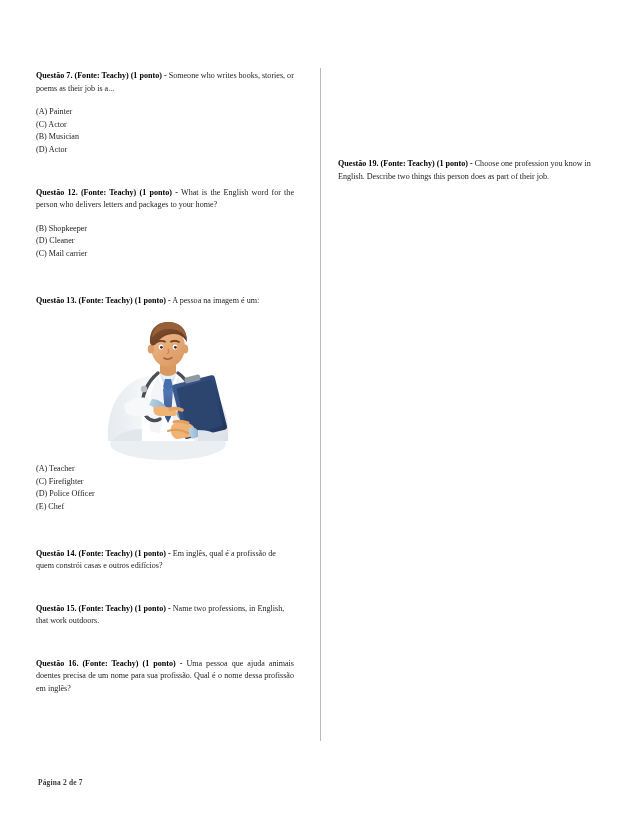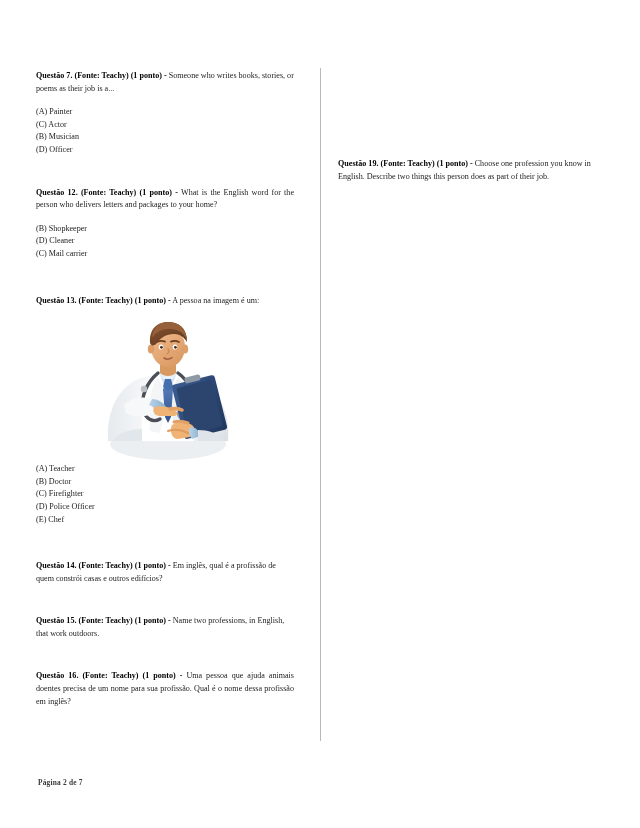--- a/index.html
+++ b/index.html
@@ -118,21 +118,21 @@
   <div class="column" id="col-left">
 
     <div class="q-block">
       <p class="q-text"><span class="q-label">Questão 7. (Fonte: Teachy) (1 ponto) -</span><span> Someone who writes books, stories, or poems as their job is a...</span></p>
     </div>
     <div class="gap-sm"></div>
     <ul class="options">
       <li>(A) Painter</li>
       <li>(C) Actor</li>
       <li>(B) Musician</li>
-      <li>(D) Officer</li>
+      <li>(D) Actor</li>
     </ul>
 
     <div class="gap-lg"></div>
 
     <div class="q-block justify">
       <p class="q-text"><span class="q-label">Questão 12. (Fonte: Teachy) (1 ponto) -</span><span> What is the English word for the person who delivers letters and packages to your home?</span></p>
     </div>
     <div class="gap-sm"></div>
     <ul class="options">
       <li>(B) Shopkeeper</li>
@@ -243,21 +243,20 @@
 
         <path d="M96 114 C102 114 106 118 106 123 L98 126 C95 122 94 117 96 114 Z" fill="url(#cuffG)"></path>
 
         <path d="M18 128 C24 120 36 116 48 116 L48 128 Z" fill="#e2e7ec"></path>
         <path d="M130 128 C124 120 114 117 104 117 L104 128 Z" fill="#dfe4ea"></path>
       </svg>
     </div>
 
     <ul class="options">
       <li>(A) Teacher</li>
-      <li>(B) Doctor</li>
       <li>(C) Firefighter</li>
       <li>(D) Police Officer</li>
       <li>(E) Chef</li>
     </ul>
 
     <div class="gap-xl"></div>
 
     <div class="q-block">
       <p class="q-text"><span class="q-label">Questão 14. (Fonte: Teachy) (1 ponto) -</span><span> Em inglês, qual é a profissão de quem constrói casas e outros edifícios?</span></p>
     </div>

